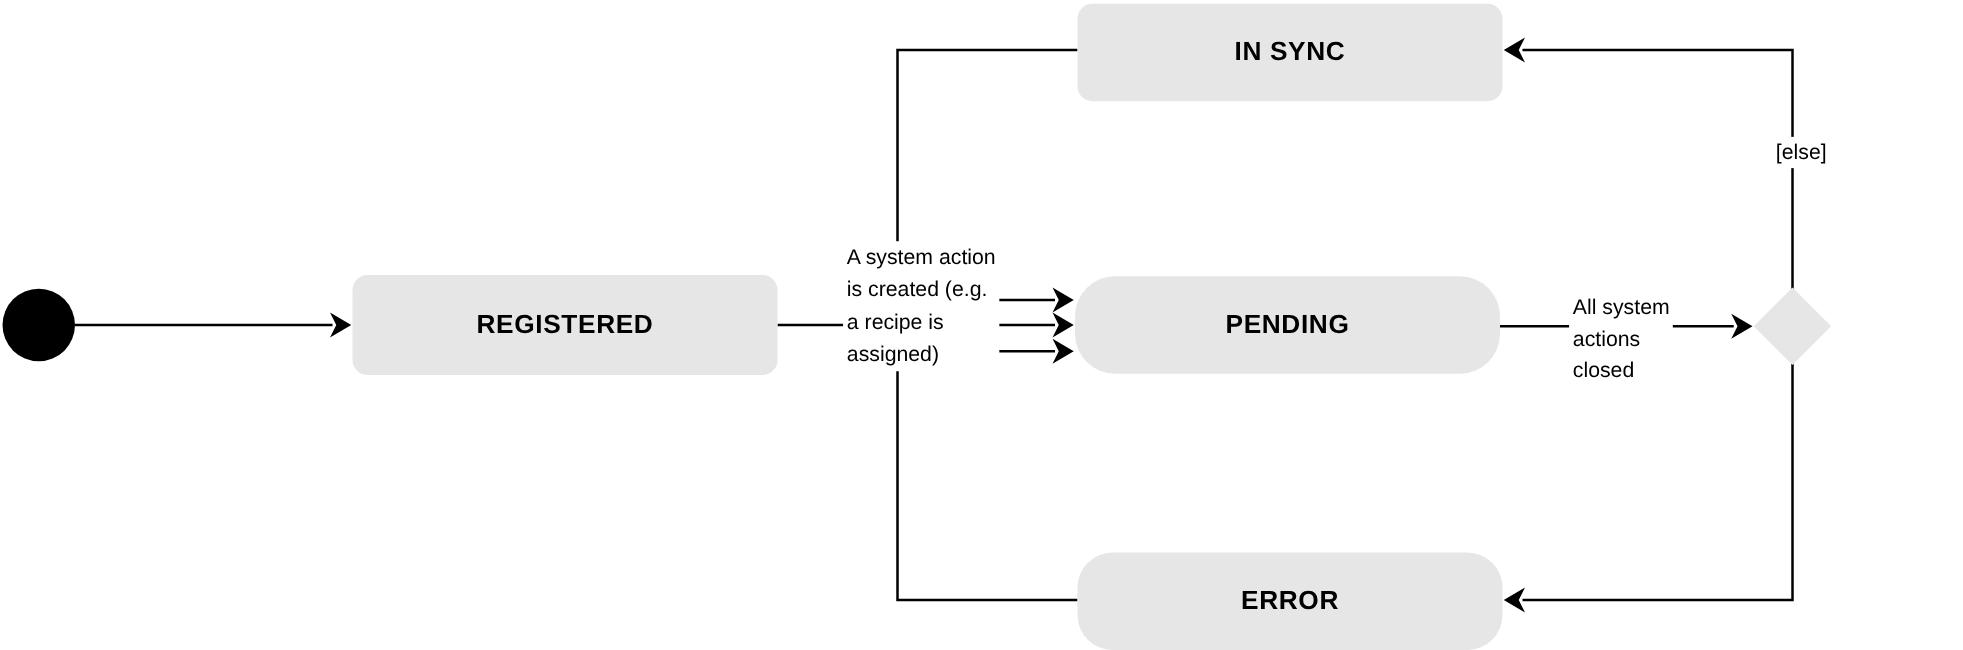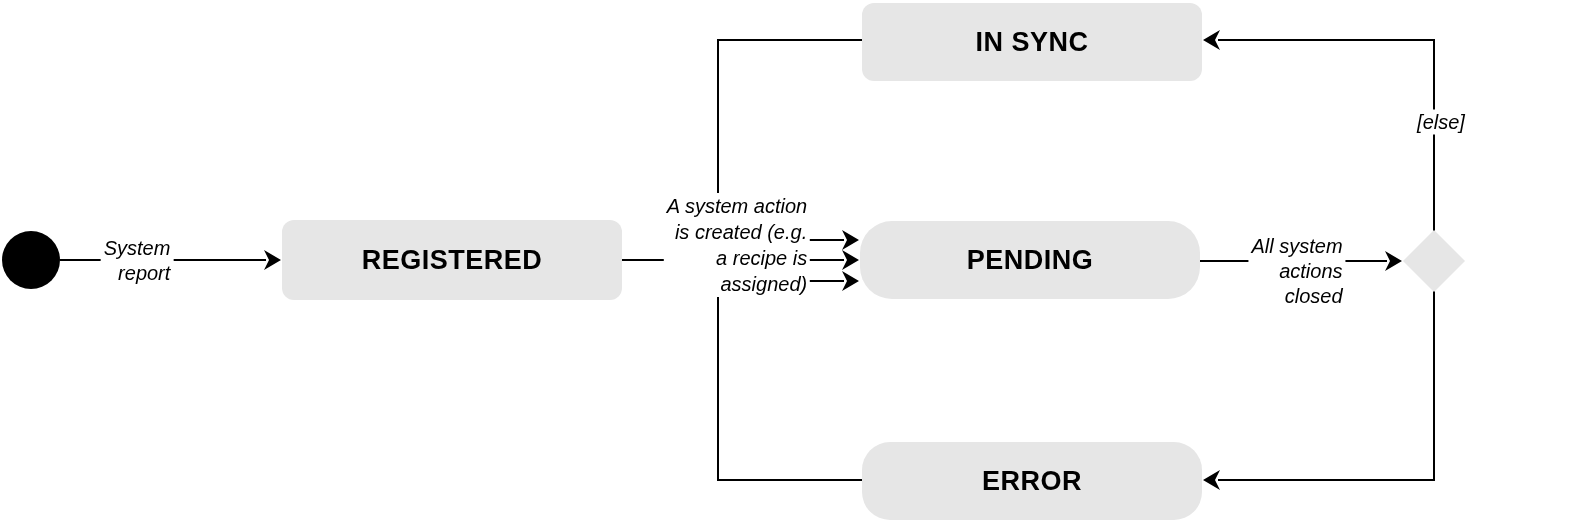--- a/index.html
+++ b/index.html
@@ -40,36 +40,35 @@
   }
   .state {
     position: absolute;
     z-index: 2;
     background: #e6e6e6;
     border-radius: 12px;
     display: flex;
     align-items: center;
     justify-content: center;
     font-weight: bold;
-    font-size: 27px;
+    font-size: 21px;
     color: #000000;
     letter-spacing: 0.5px;
   }
   .elabel {
     position: absolute;
     z-index: 3;
     transform: translate(-50%, -50%);
     background: #ffffff;
     color: #000000;
-    font-size: 20px;
+    font-size: 17px;
     line-height: 25px;
-    text-align: right;
+    text-align: left;
     white-space: pre-line;
     padding: 0 3px;
-    font-style: italic;
   }
 </style>
 </head>
 <body>
 
 <div class="canvas">
 
   <svg width="1570" height="520" viewBox="0 0 1570 520">
 
     <circle class="initial-node" cx="31" cy="260" r="29"></circle>
@@ -107,22 +106,20 @@
   </div>
 
   <div class="state" style="left:860px; top:221px; width:340px; height:78px;border-radius:32px;">
     <span>PENDING</span>
   </div>
 
   <div class="state" style="left:862px; top:442px; width:340px; height:78px;border-radius:28px;">
     <span>ERROR</span>
   </div>
 
-  <div class="elabel" style="left:137px; top:261px;">System
-report</div>
 
   <div class="elabel" style="left:737px; top:245px; line-height:26px;">A system action
 is created (e.g.
 a recipe is
 assigned)</div>
 
   <div class="elabel" style="left:1297px; top:271px;">All system
 actions
 closed</div>
 

